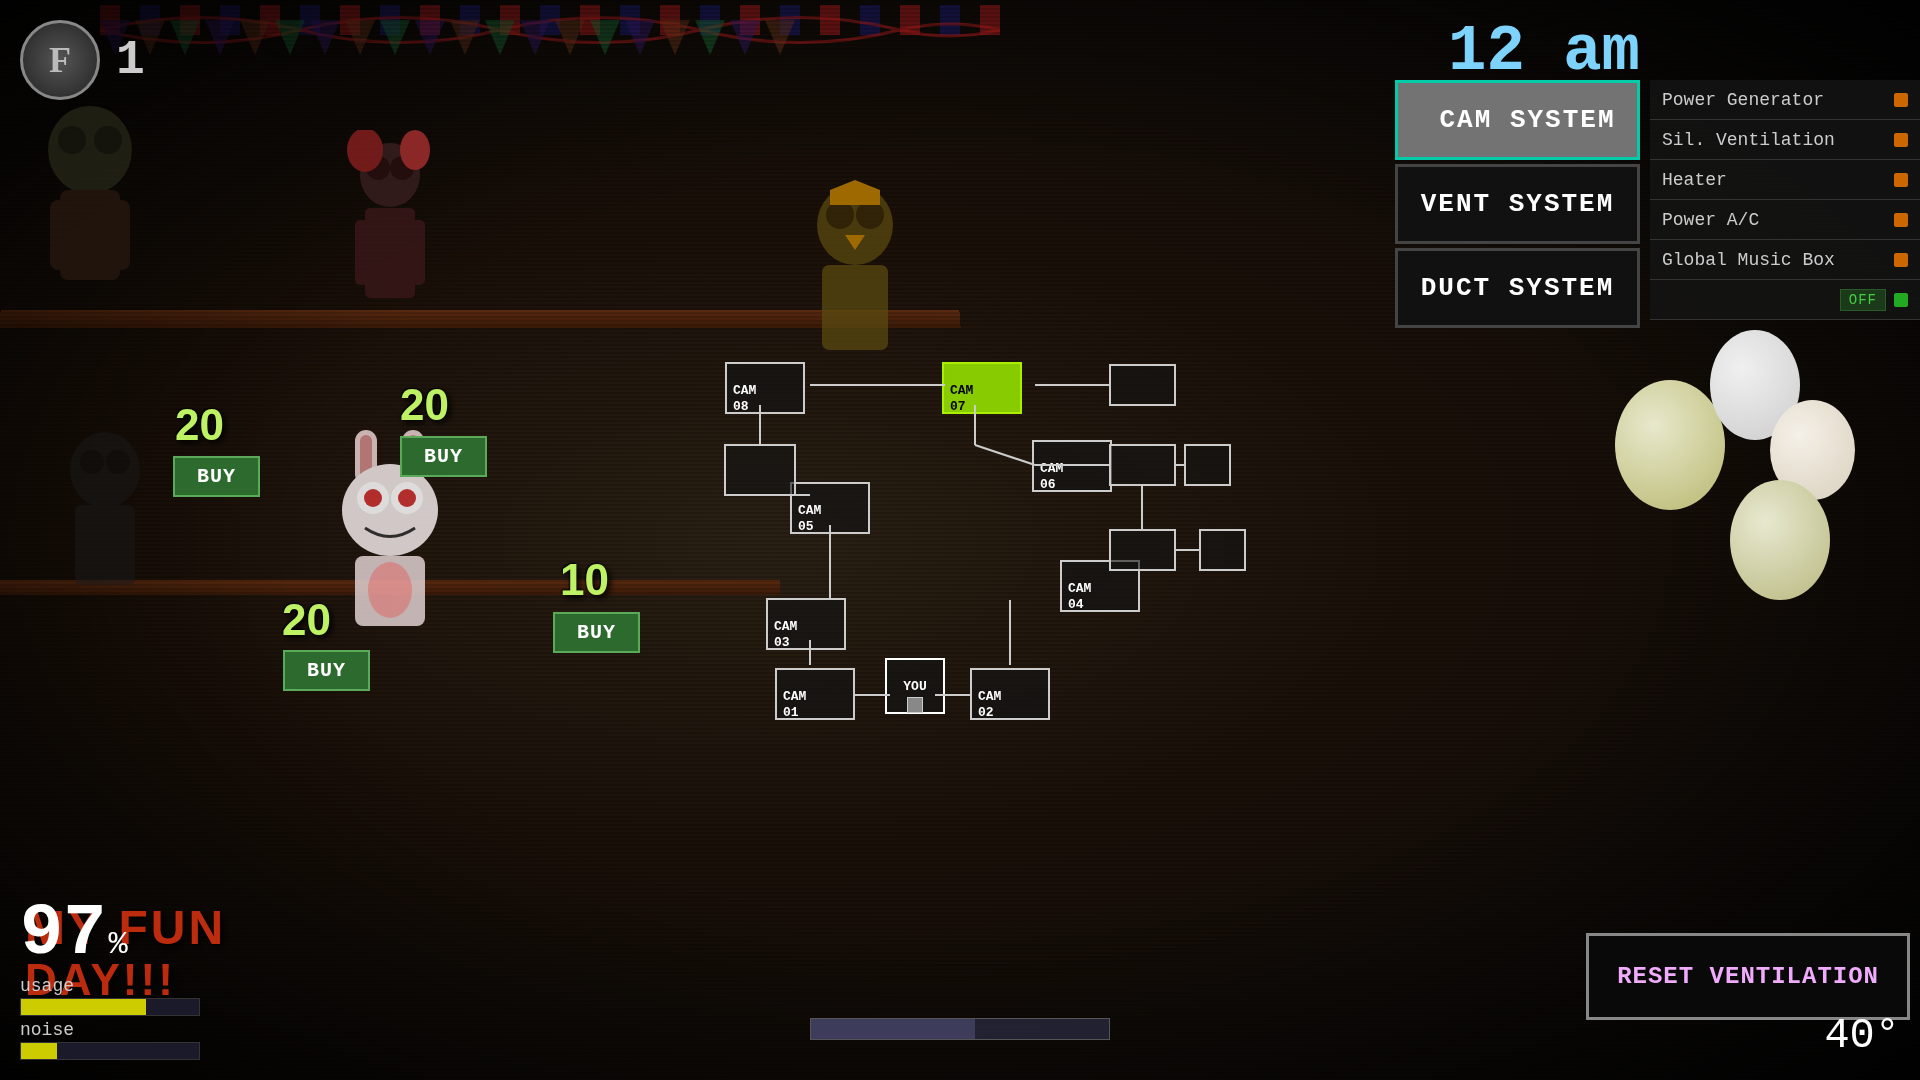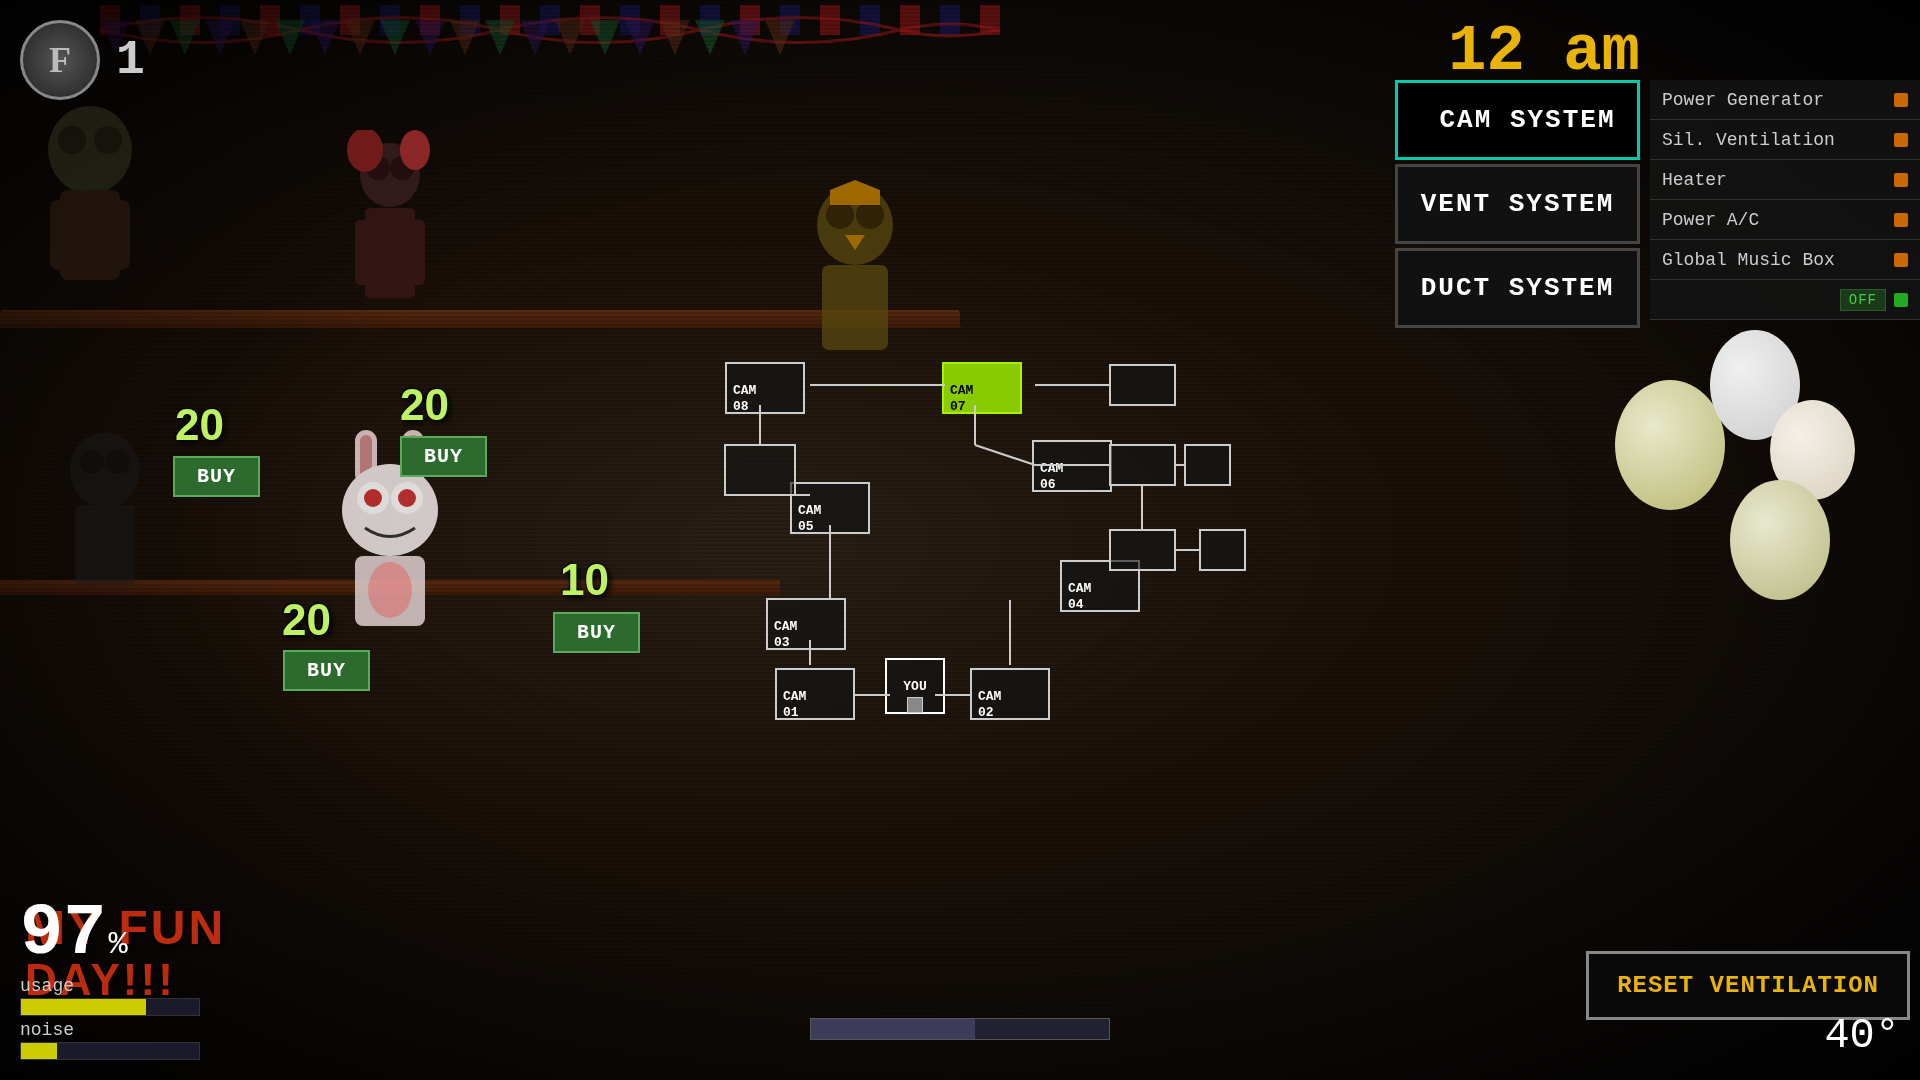--- a/index.html
+++ b/index.html
@@ -94,21 +94,21 @@
 
     
     .time-display {
       position: absolute;
       top: 20px;
       right: 280px;
       z-index: 10;
       text-align: right;
     }
     .time-hour {
-      color: #eab308;
+      color: #7dd3fc;
       font-size: 64px;
       font-weight: bold;
       line-height: 1;
       font-family: 'Courier New', monospace;
     }
     .time-seconds {
       color: #ffffff;
       font-size: 32px;
       font-family: 'Courier New', monospace;
     }
@@ -174,21 +174,21 @@
       background: #1a1a1a;
       color: #ffffff;
       font-size: 26px;
       font-weight: bold;
       font-family: 'Courier New', monospace;
       letter-spacing: 2px;
       cursor: pointer;
       text-align: center;
     }
     .sys-btn.active {
-      background: #000000;
+      background: #737373;
       border-color: #00ccaa;
       color: #ffffff;
       padding-left: 36px;
     }
     .sys-btn:not(.active) {
       background: #111;
       border-color: #444;
     }
     .cam-node {
       position: absolute;
@@ -254,25 +254,25 @@
     }
 
     
     .reset-vent-btn {
       position: absolute;
       bottom: 60px;
       right: 10px;
       z-index: 10;
       background: rgba(10,10,10,0.9);
       border: 3px solid #888;
-      color: #eab308;
+      color: #f0abfc;
       font-size: 24px;
       font-weight: bold;
       font-family: 'Courier New', monospace;
-      padding: 18px 28px;
+      padding: 27px 28px;
       cursor: pointer;
       letter-spacing: 1px;
     }
 
     
     .temp-display {
       position: absolute;
       bottom: 20px;
       right: 20px;
       z-index: 10;

